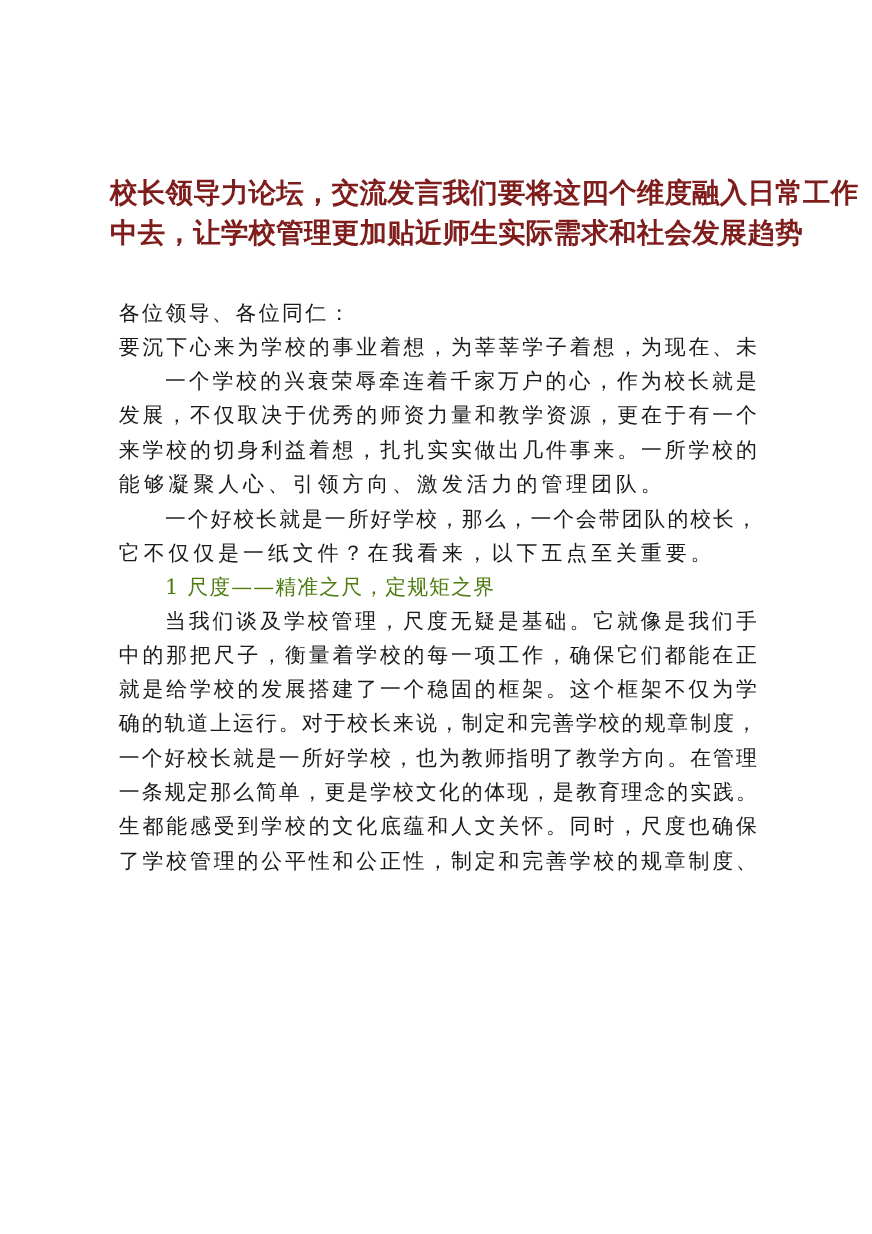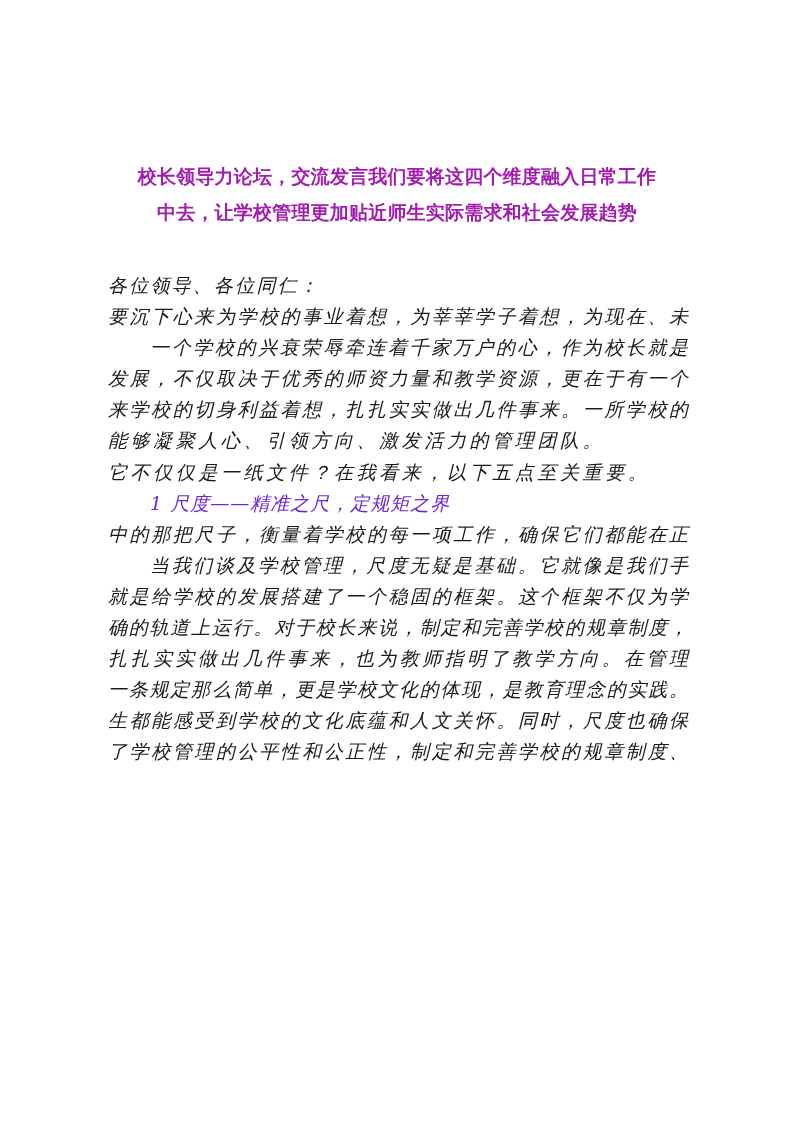--- a/index.html
+++ b/index.html
@@ -23,53 +23,52 @@
       background: #ffffff;
     }
     .title {
       position: absolute;
       left: 100px;
       top: 158px;
       width: 594px;
       text-align: center;
       font-family: "DejaVu Sans", "Liberation Sans", sans-serif;
       font-weight: bold;
-      font-size: 19px;
+      font-size: 25px;
       line-height: 36px;
       letter-spacing: 0.2px;
-      color: #a21caf;
+      color: #7f1d1d;
     }
     .title .tline { display: block; white-space: nowrap; }
     .body {
       position: absolute;
       left: 108px;
       top: 270px;
       width: 580px;
-      font-style: italic;
     }
     .line {
       display: block;
       height: 31.1px;
       line-height: 31.1px;
       font-size: 19px;
       white-space: nowrap;
       text-align: justify;
       text-align-last: justify;
       letter-spacing: 0;
       color: #1a1a1a;
     }
     .line.last {
       text-align-last: left;
       letter-spacing: 3.6px;
     }
     .line.indent { padding-left: 42px; }
     .line.heading {
       text-align-last: left;
       letter-spacing: 1px;
-      color: #6d28d9;
+      color: #4d7c0f;
     }
   </style>
 </head>
 <body>
 
 <div class="page">
 
   <div class="title">
     <span class="tline">校长领导力论坛，交流发言我们要将这四个维度融入日常工作</span>
     <span class="tline">中去，让学校管理更加贴近师生实际需求和社会发展趋势</span>
@@ -80,30 +79,31 @@
 
     <div>
       <span class="line">要沉下心来为学校的事业着想，为莘莘学子着想，为现在、未</span>
       <span class="line indent">一个学校的兴衰荣辱牵连着千家万户的心，作为校长就是</span>
       <span class="line">发展，不仅取决于优秀的师资力量和教学资源，更在于有一个</span>
       <span class="line">来学校的切身利益着想，扎扎实实做出几件事来。一所学校的</span>
       <span class="line last">能够凝聚人心、引领方向、激发活力的管理团队。</span>
     </div>
 
     <div>
+      <span class="line indent">一个好校长就是一所好学校，那么，一个会带团队的校长，</span>
       <span class="line last">它不仅仅是一纸文件？在我看来，以下五点至关重要。</span>
     </div>
 
     <span class="line indent heading">1 尺度——精准之尺，定规矩之界</span>
 
     <div>
+      <span class="line indent">当我们谈及学校管理，尺度无疑是基础。它就像是我们手</span>
       <span class="line">中的那把尺子，衡量着学校的每一项工作，确保它们都能在正</span>
-      <span class="line indent">当我们谈及学校管理，尺度无疑是基础。它就像是我们手</span>
       <span class="line">就是给学校的发展搭建了一个稳固的框架。这个框架不仅为学</span>
       <span class="line">确的轨道上运行。对于校长来说，制定和完善学校的规章制度，</span>
-      <span class="line">扎扎实实做出几件事来，也为教师指明了教学方向。在管理</span>
+      <span class="line">一个好校长就是一所好学校，也为教师指明了教学方向。在管理</span>
       <span class="line">一条规定那么简单，更是学校文化的体现，是教育理念的实践。</span>
       <span class="line">生都能感受到学校的文化底蕴和人文关怀。同时，尺度也确保</span>
       <span class="line">了学校管理的公平性和公正性，制定和完善学校的规章制度、</span>
     </div>
   </div>
 
 </div>
 
 </body></html>

